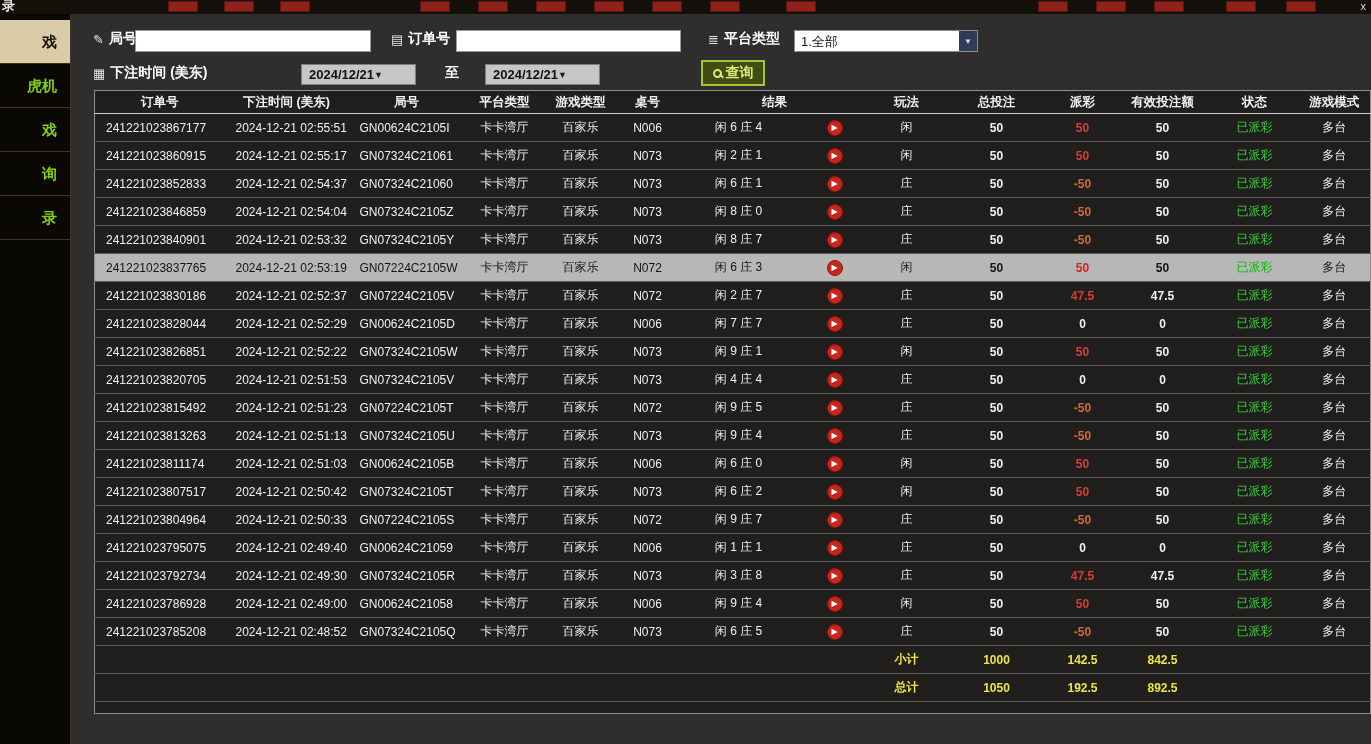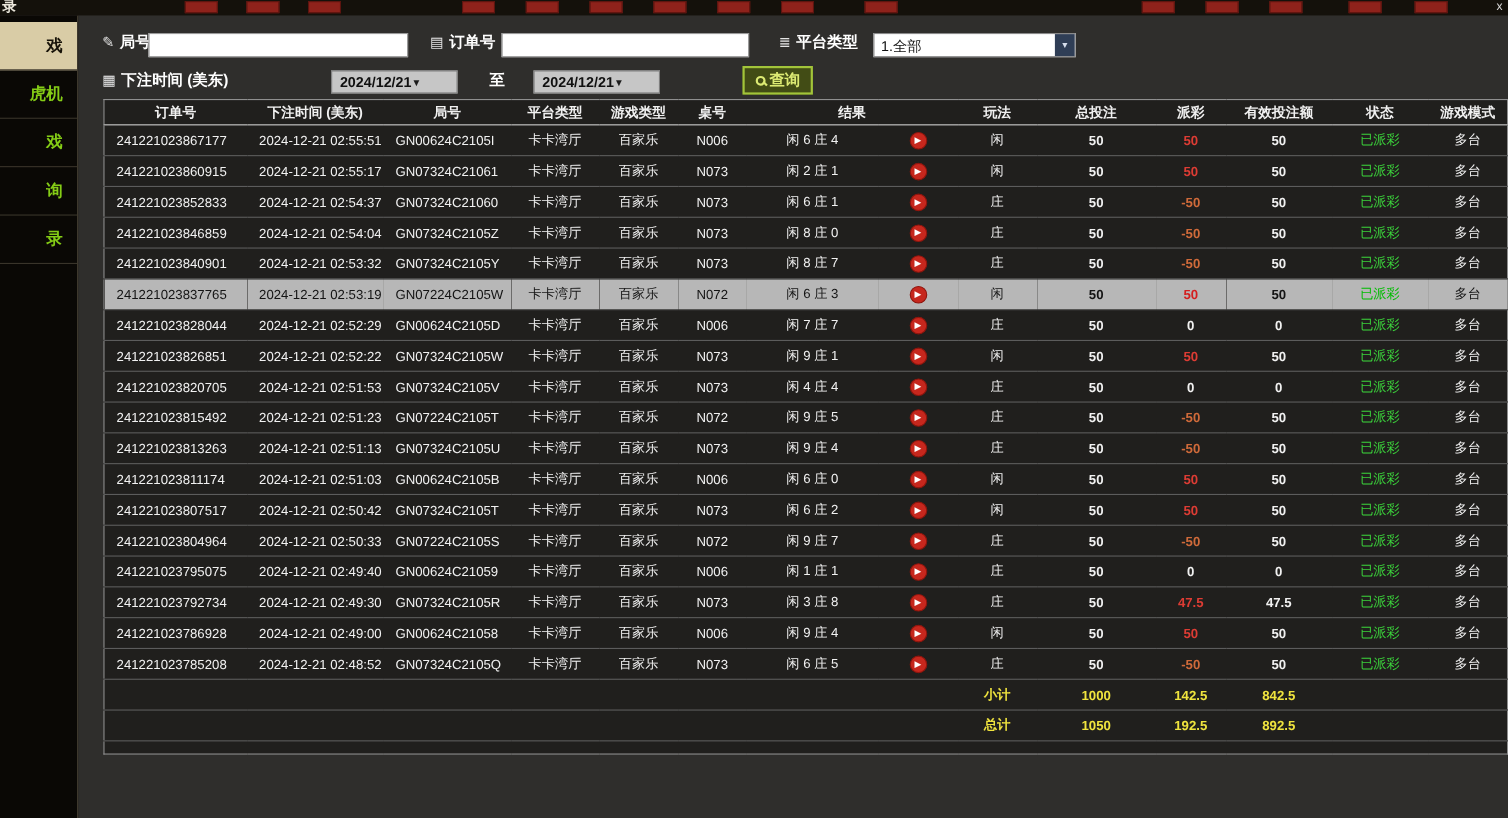--- a/index.html
+++ b/index.html
@@ -117,21 +117,21 @@
   </span>
   <div class="date-box" style="left:229px;top:50px;width:115px">
     <span>2024/12/21</span>
     <span class="arrow">▼</span>
   </div>
   <span class="flabel" style="left:373px;top:50px">至</span>
   <div class="date-box" style="left:413px;top:50px;width:115px">
     <span>2024/12/21</span>
     <span class="arrow">▼</span>
   </div>
-  <button class="search-btn" style="left:603px;top:46px">
+  <button class="search-btn" style="left:629px;top:46px">
     <span class="mag"></span>
     <span>查询</span>
   </button>
 
   <table class="grid">
     <colgroup>
       <col style="width:130px">
         <col style="width:124px">
         <col style="width:116px">
         <col style="width:80px">
@@ -266,20 +266,38 @@
       <span class="play-btn">▶</span>
     </td>
     <td>闲</td>
     <td class="num">50</td>
     <td class="pos">50</td>
     <td class="num">50</td>
     <td class="status">已派彩</td>
     <td>多台</td>
   </tr>
         <tr>
+    <td class="left">241221023830186</td>
+    <td class="left">2024-12-21 02:52:37</td>
+    <td class="left">GN07224C2105V</td>
+    <td>卡卡湾厅</td>
+    <td>百家乐</td>
+    <td>N072</td>
+    <td>闲 2 庄 7</td>
+    <td>
+      <span class="play-btn">▶</span>
+    </td>
+    <td>庄</td>
+    <td class="num">50</td>
+    <td class="pos">47.5</td>
+    <td class="num">47.5</td>
+    <td class="status">已派彩</td>
+    <td>多台</td>
+  </tr>
+        <tr>
     <td class="left">241221023828044</td>
     <td class="left">2024-12-21 02:52:29</td>
     <td class="left">GN00624C2105D</td>
     <td>卡卡湾厅</td>
     <td>百家乐</td>
     <td>N006</td>
     <td>闲 7 庄 7</td>
     <td>
       <span class="play-btn">▶</span>
     </td>

